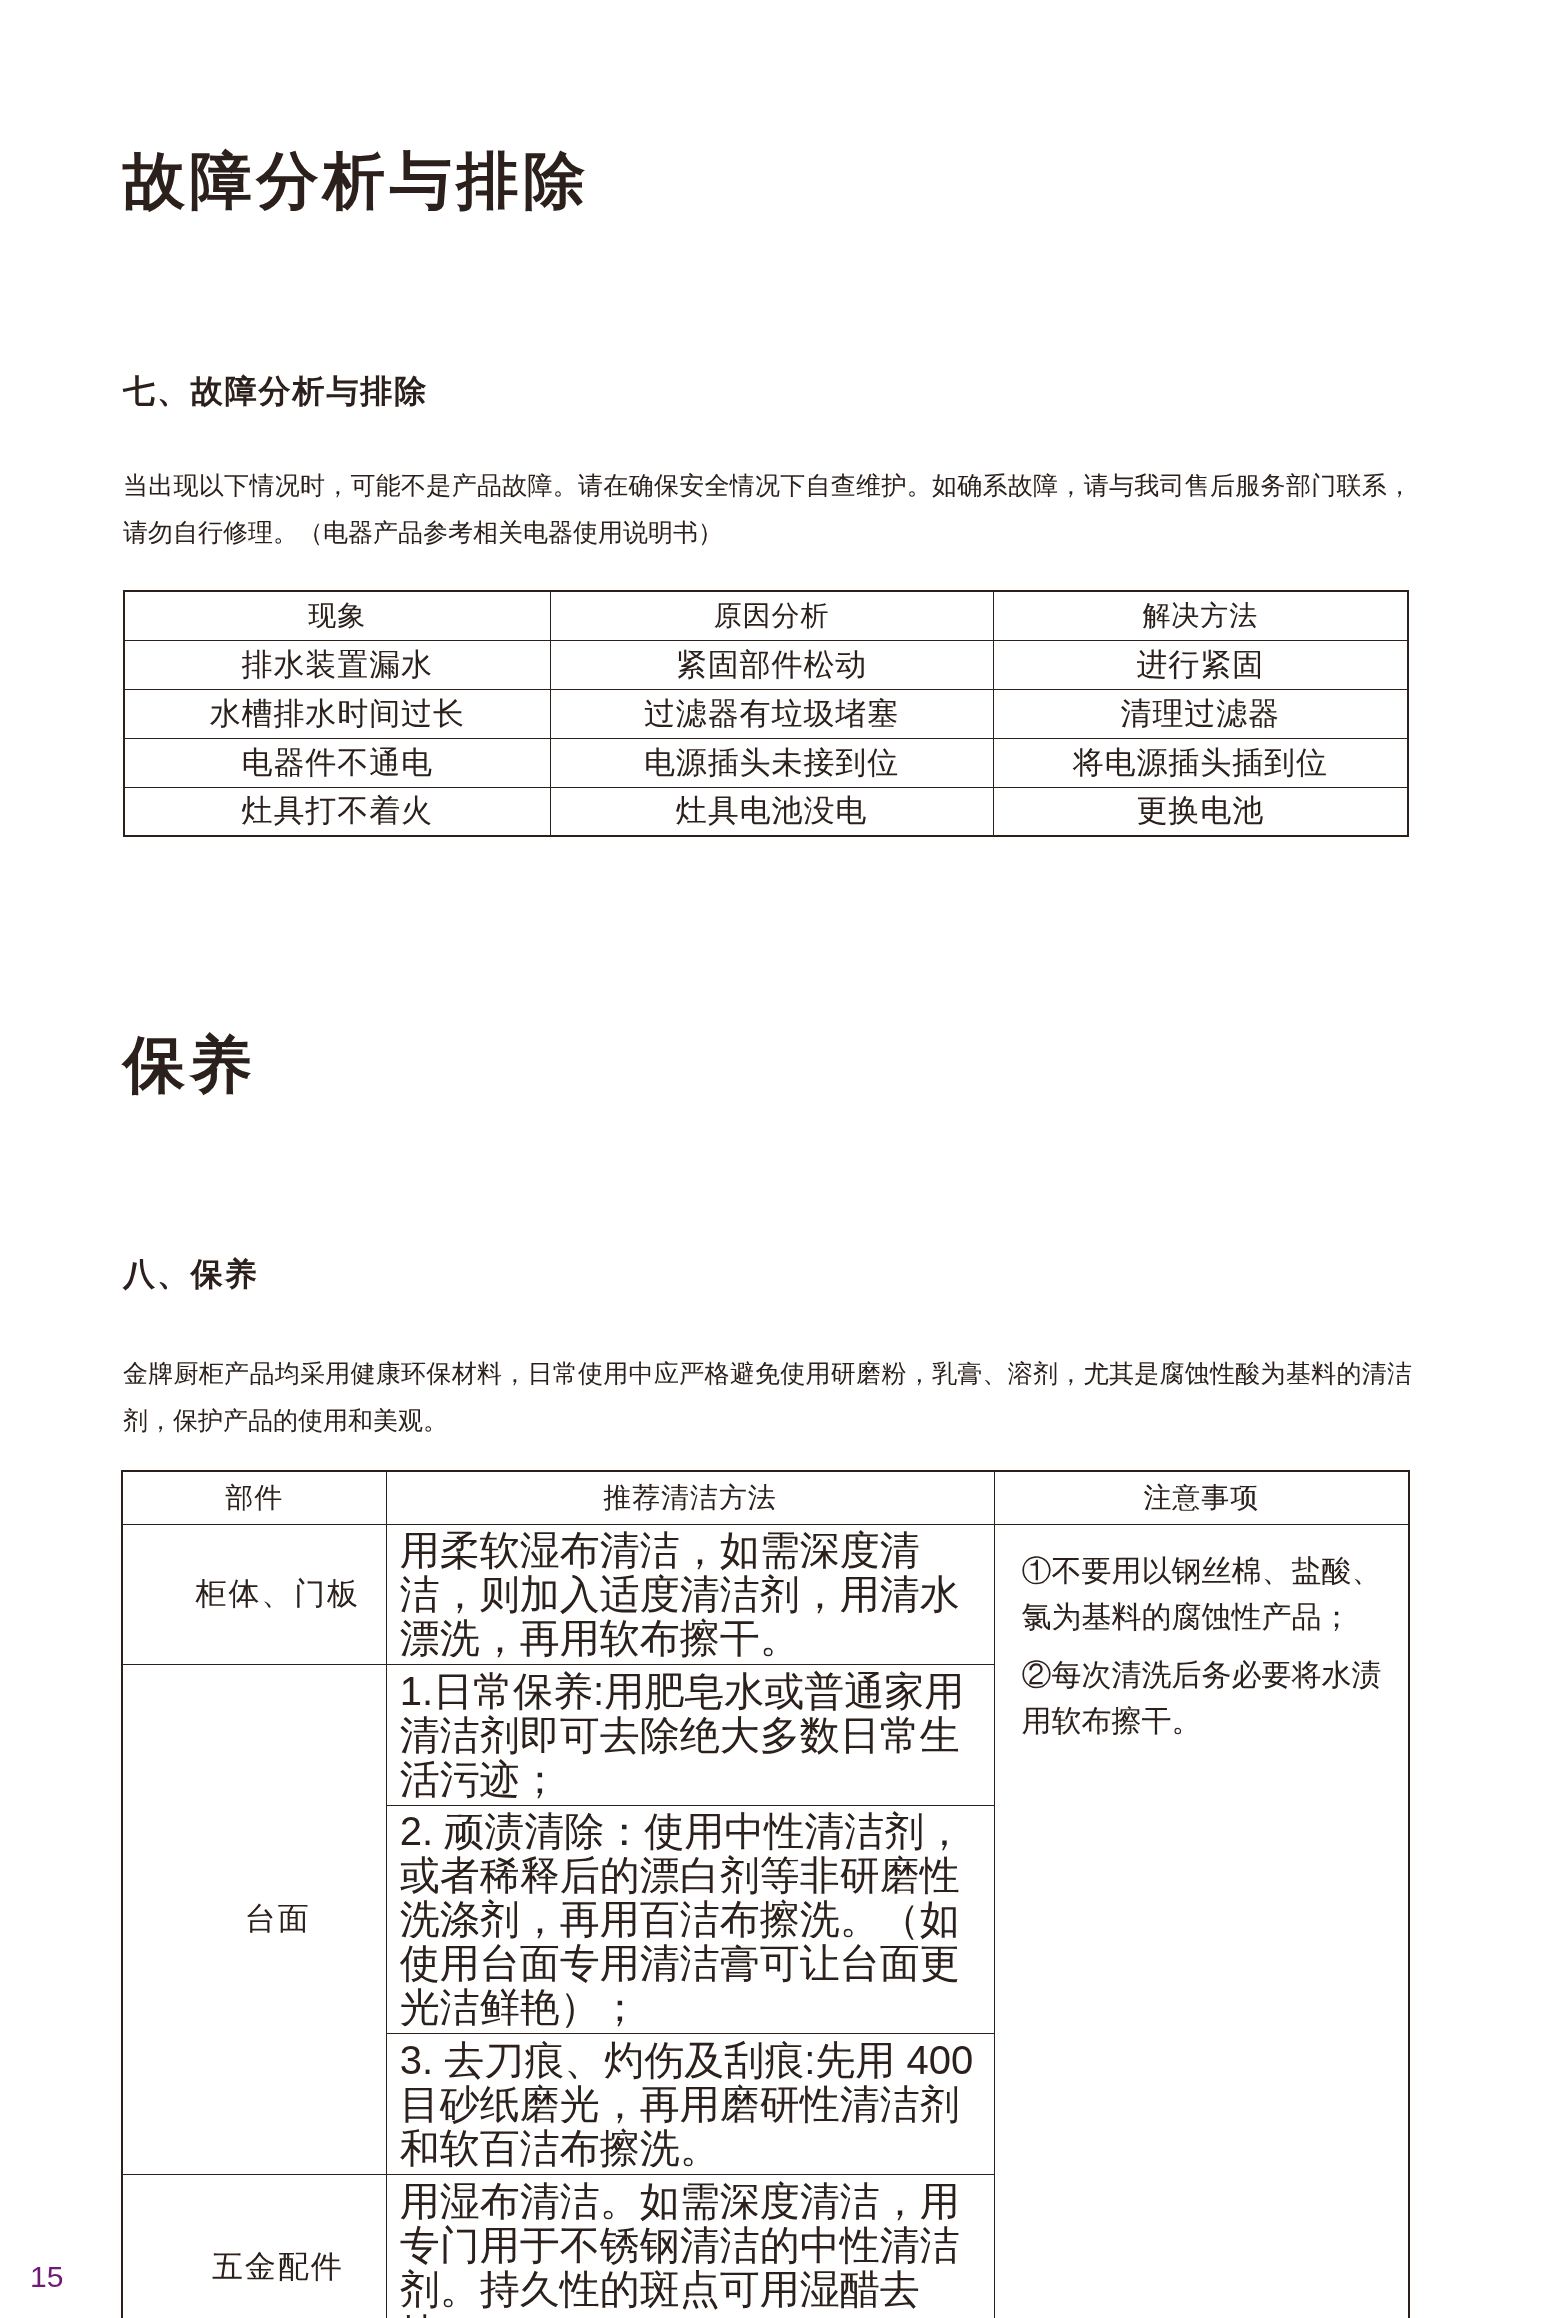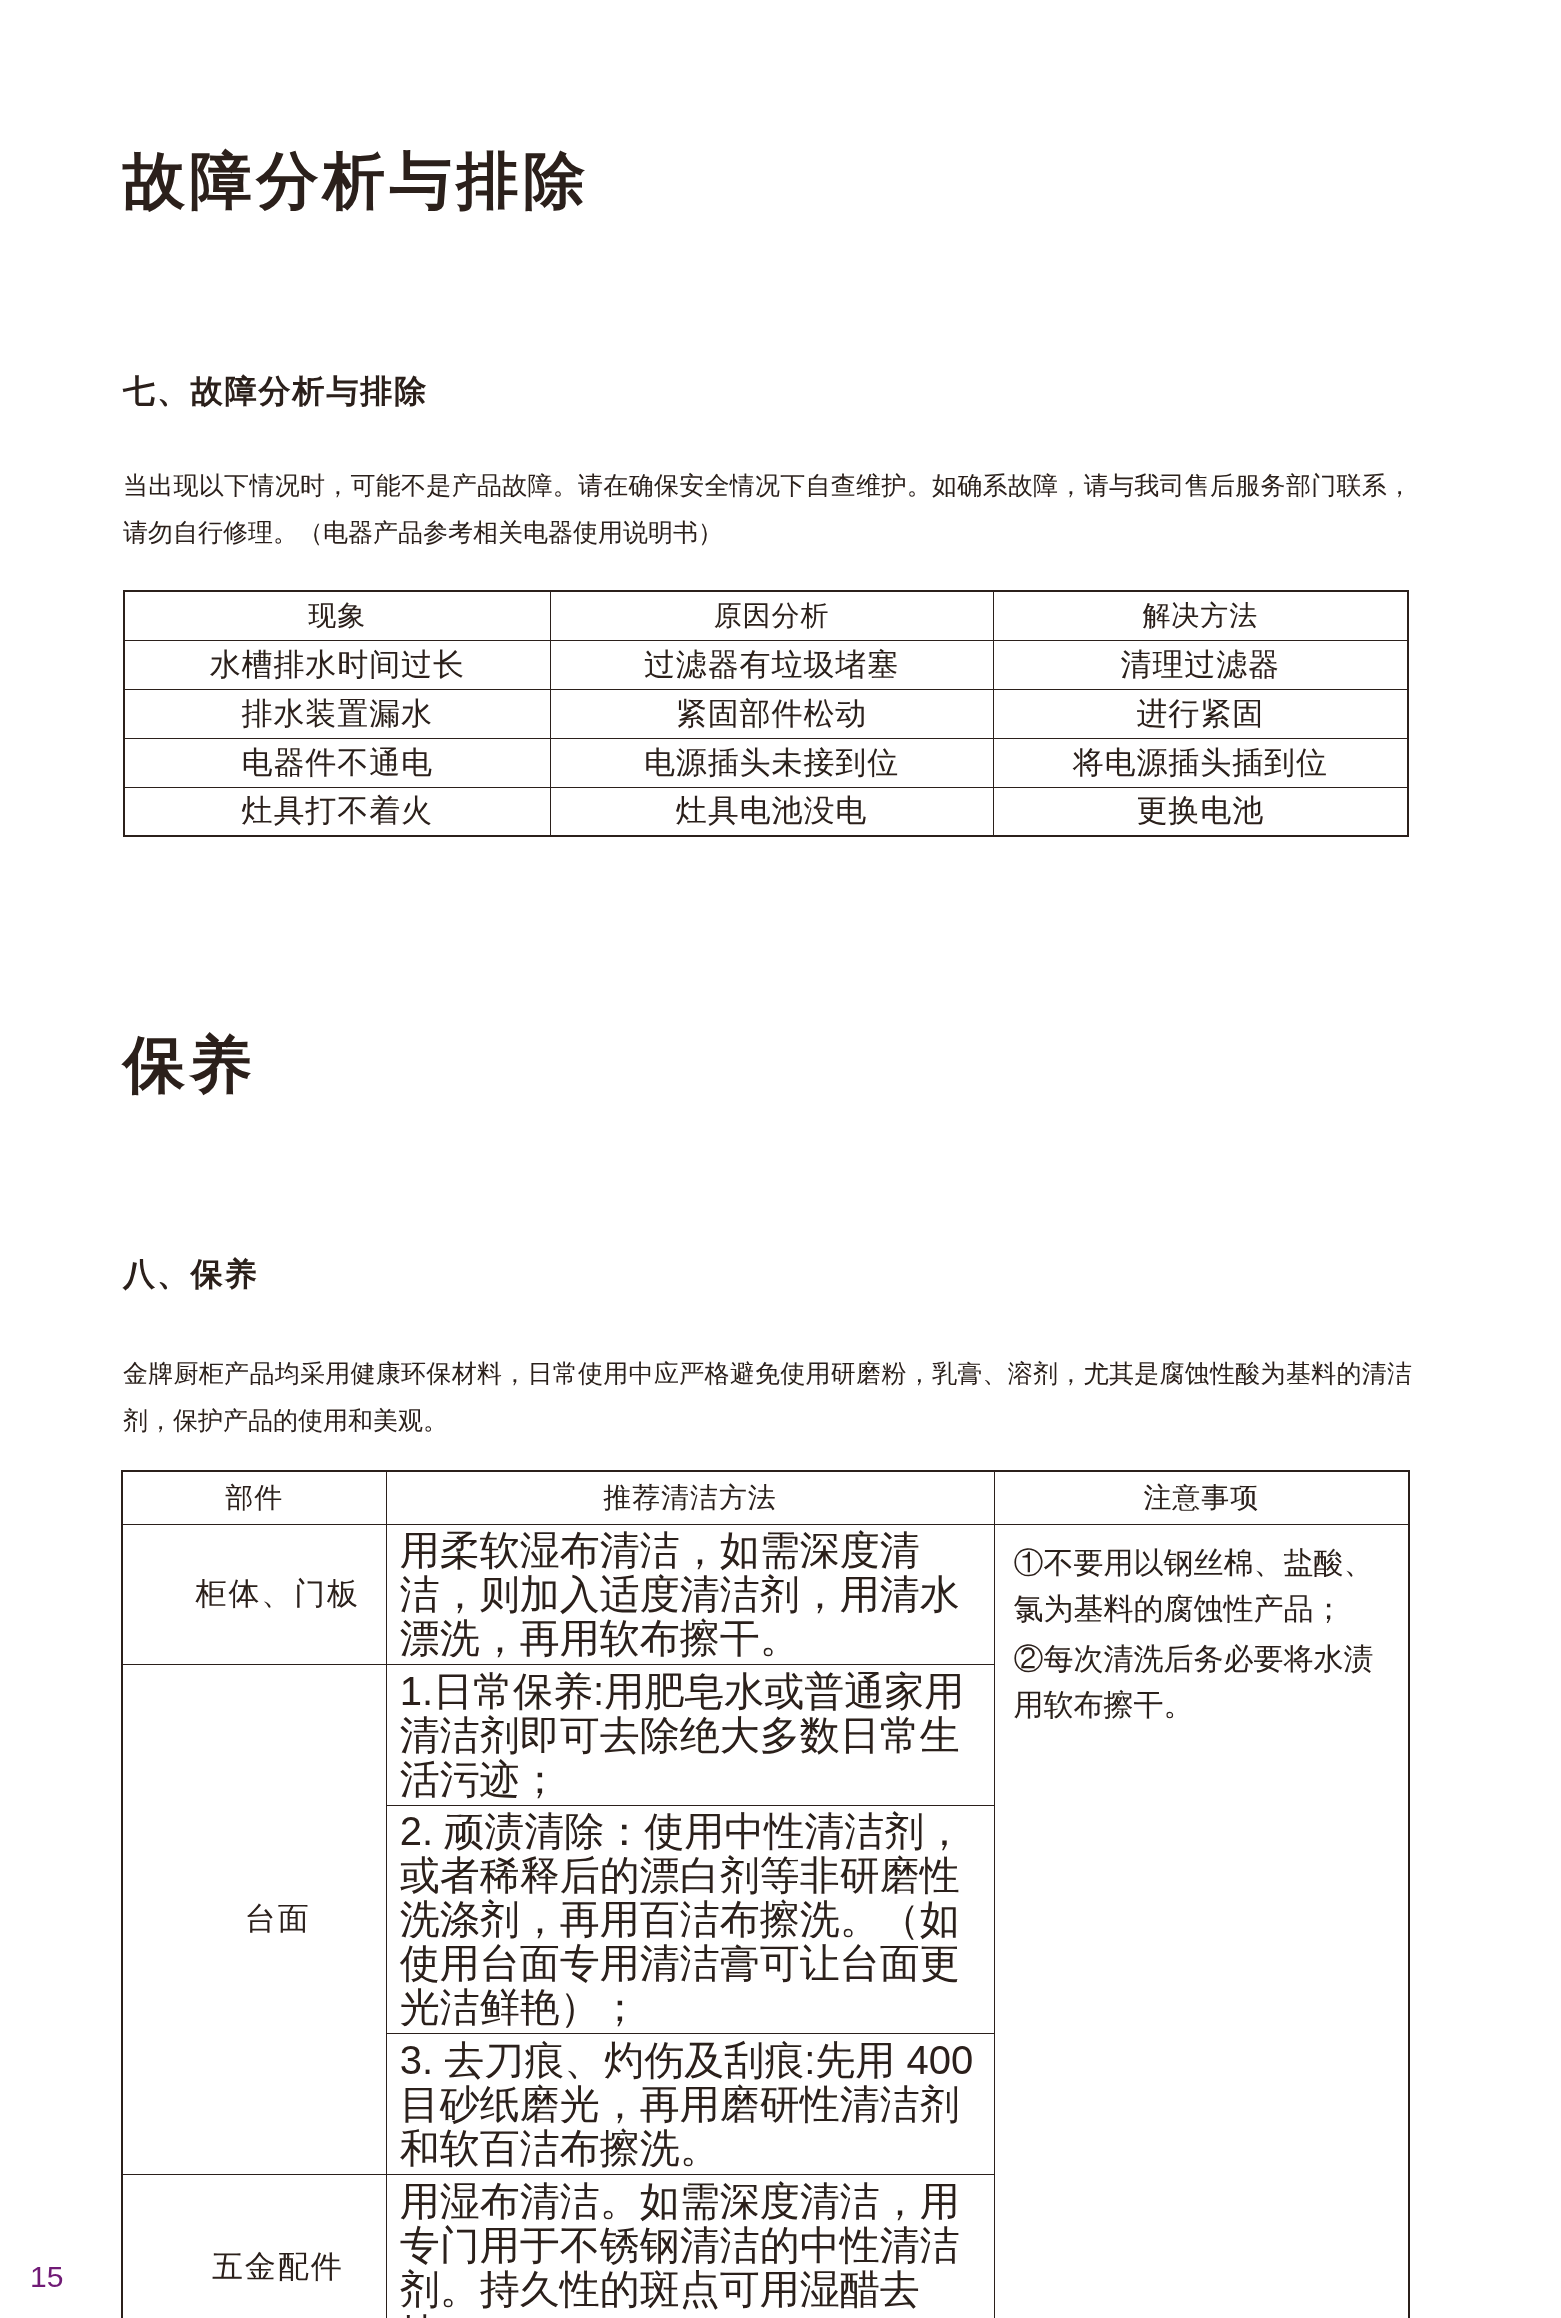--- a/index.html
+++ b/index.html
@@ -53,21 +53,21 @@
   #maintenance-table { left:121px; top:1470px; width:1286px; }
   #maintenance-table td.part-cell { text-align:center; letter-spacing:1.9px;padding-left:47px; }
   #maintenance-table td.method-cell {
     text-align:left; font-size:40px; line-height:44px;
     padding:3.8px 13.2px; vertical-align:middle;
   }
   #maintenance-table td.notes-cell {
     text-align:left; font-size:30px; line-height:46px;
     padding:11.4px 11.4px 0 15px; vertical-align:top;
   }
-  .notes-cell p { margin:4px; }
+  .notes-cell p { margin:12px; }
 
   .page-num {
     position:absolute; left:30px; top:2260px;
     font-size:30px; color:#701a75; line-height:34px;
   }
 </style>
 </head>
 <body>
 
 <div class="page">
@@ -84,28 +84,28 @@
         <col style="width:443px">
         <col style="width:415px">
       </colgroup>
     <tbody>
         <tr>
       <th>现象</th>
       <th>原因分析</th>
       <th>解决方法</th>
     </tr>
     <tr>
+      <td>排水装置漏水</td>
+      <td>紧固部件松动</td>
+      <td>进行紧固</td>
+    </tr>
+    <tr>
       <td>水槽排水时间过长</td>
       <td>过滤器有垃圾堵塞</td>
       <td>清理过滤器</td>
-    </tr>
-    <tr>
-      <td>排水装置漏水</td>
-      <td>紧固部件松动</td>
-      <td>进行紧固</td>
     </tr>
     <tr>
       <td>电器件不通电</td>
       <td>电源插头未接到位</td>
       <td>将电源插头插到位</td>
     </tr>
     <tr>
       <td>灶具打不着火</td>
       <td>灶具电池没电</td>
       <td>更换电池</td>

